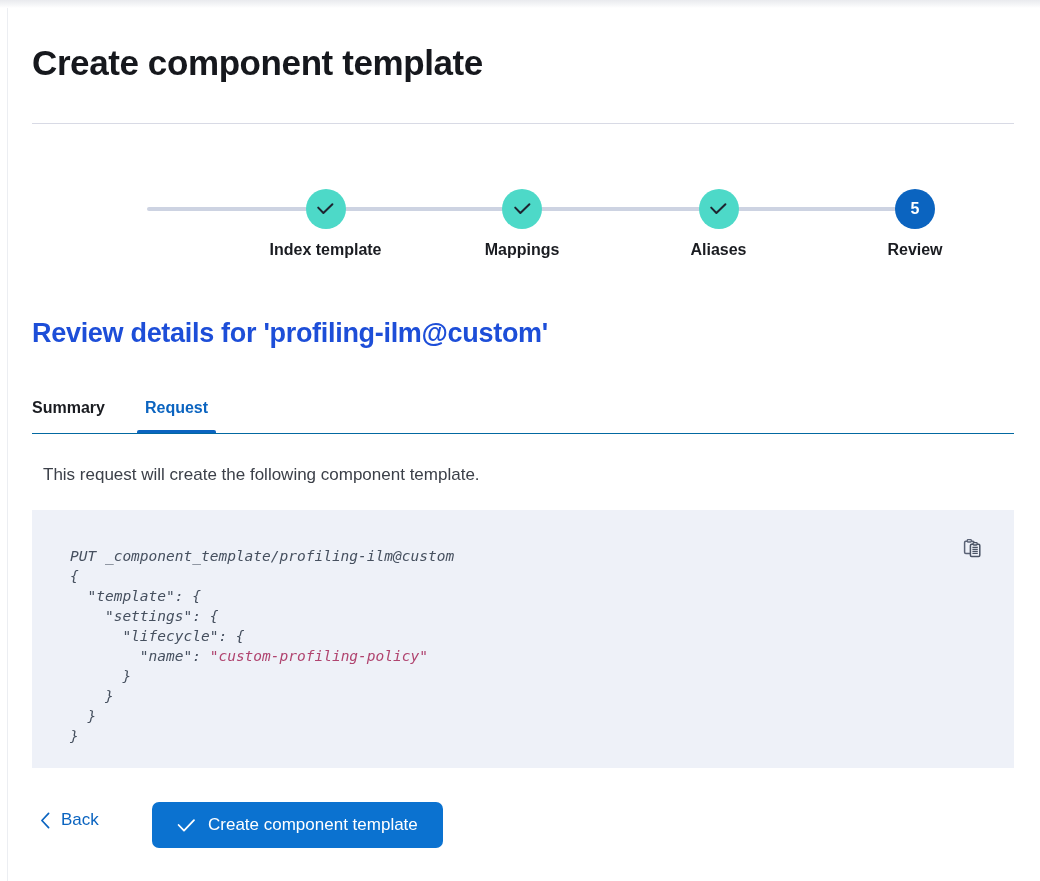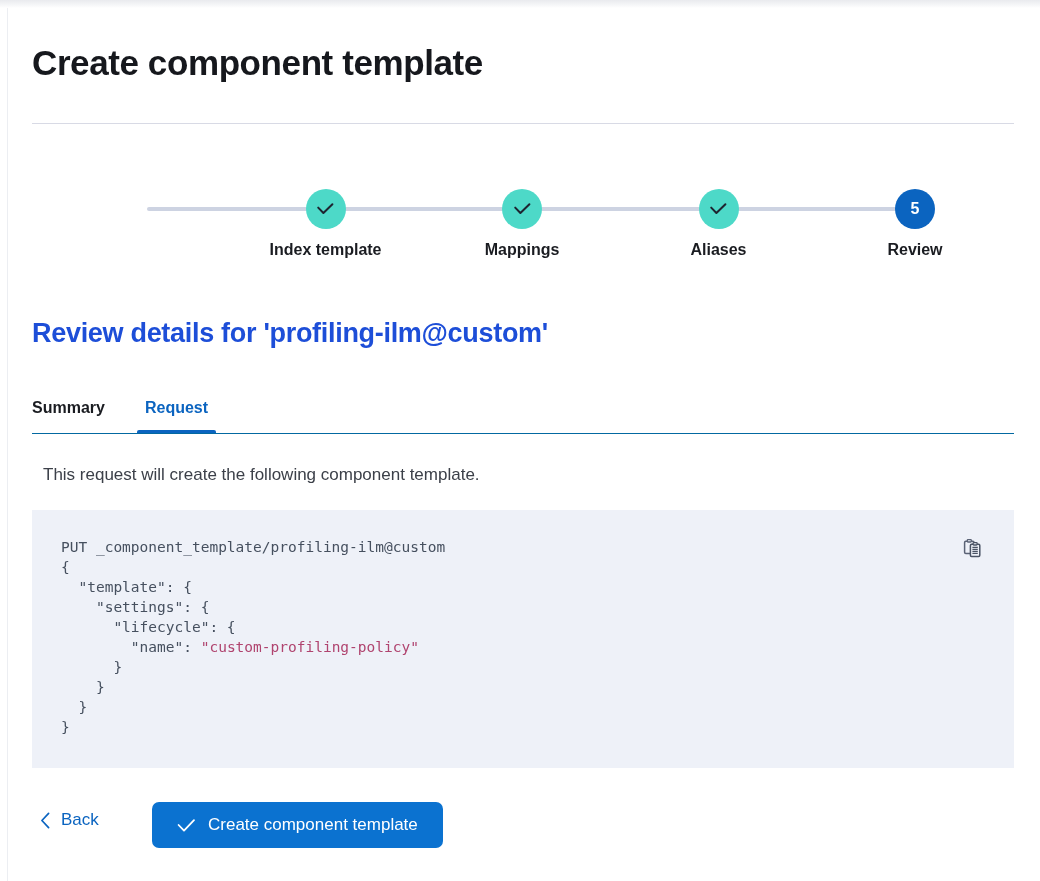--- a/index.html
+++ b/index.html
@@ -180,26 +180,27 @@
     top: 494px;
     width: 982px;
     height: 258px;
     background: #eef1f8;
     box-sizing: border-box;
   }
   .code-pre {
     position: absolute;
     left: 29px;
     top: 27px;
-    margin: 0;
+    margin: 9px;
     font-family: "DejaVu Sans Mono", monospace;
     font-size: 14.5px;
     line-height: 20px;
     color: #46505f;
     white-space: pre;
+    font-style: italic;
   }
   .code-pre .str { color: #b0446f; }
   .copy-btn {
     position: absolute;
     right: 28px;
     top: 25px;
     width: 26px;
     height: 26px;
     display: flex;
     align-items: center;

